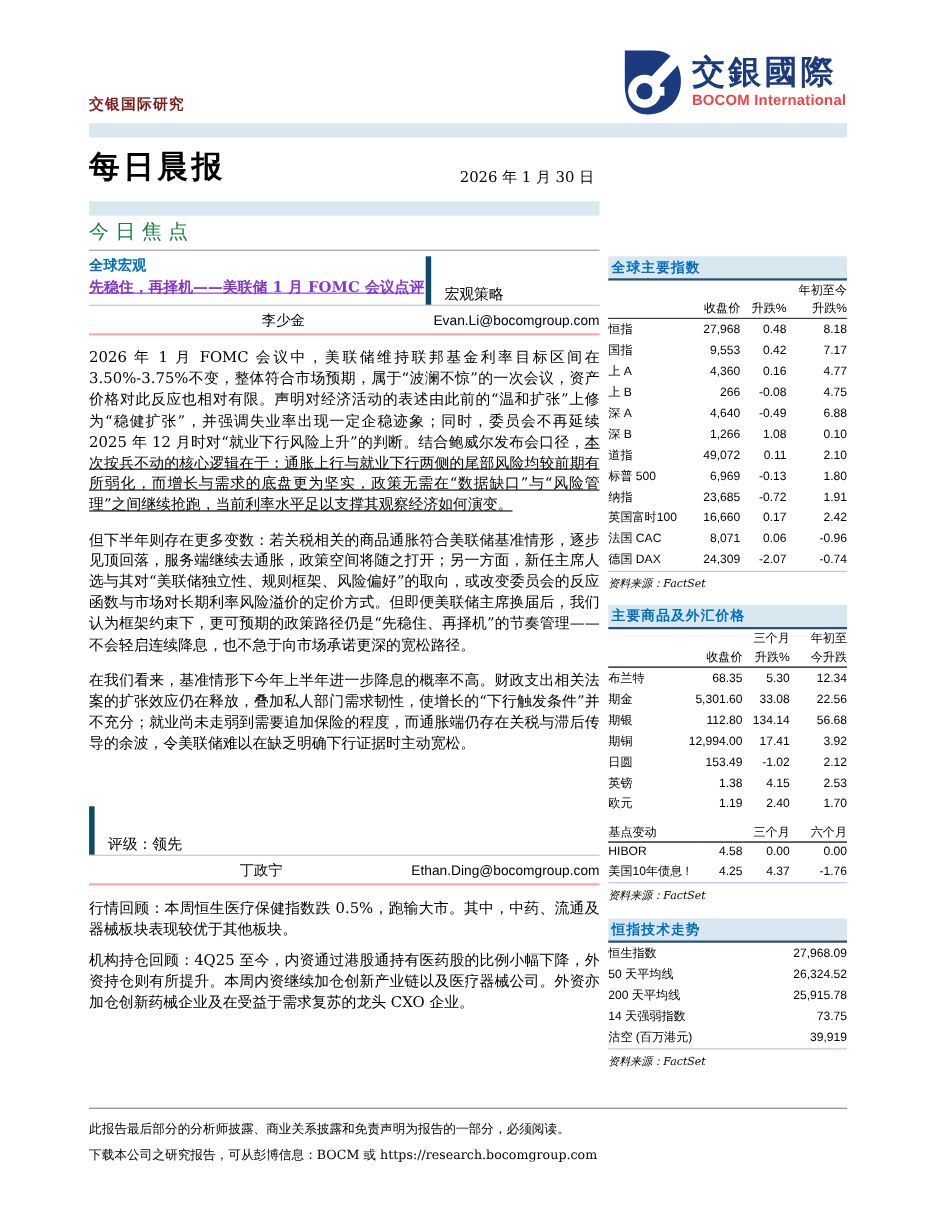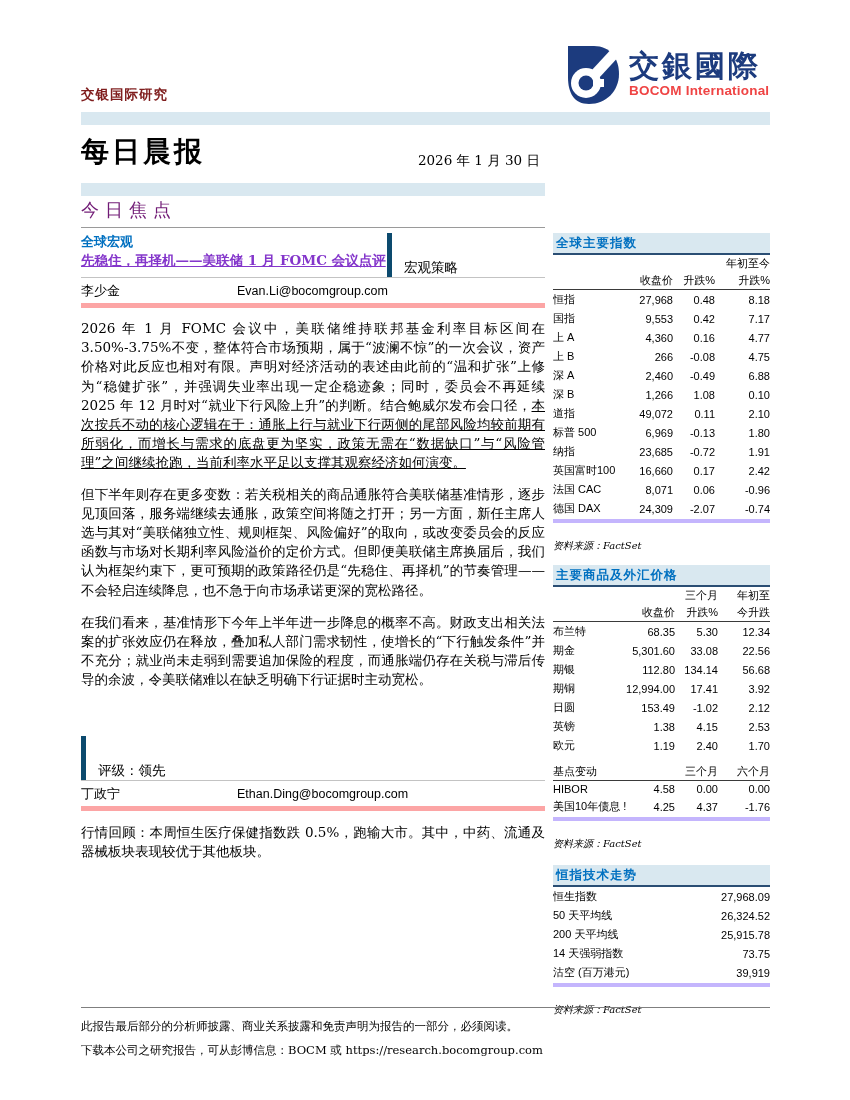--- a/index.html
+++ b/index.html
@@ -11,51 +11,51 @@
                     font-size:13.5px; letter-spacing:1px; }
   .logo { position:absolute; left:558px; top:44px; display:flex; align-items:flex-start; }
   .logo-text { margin-left:7px; margin-top:7px; }
   .logo-cn { color:#1c3b7e; font-size:30px; font-weight:bold; letter-spacing:3px; line-height:1; }
   .logo-en { color:#ef4444; font-size:13.5px; font-weight:bold; margin-top:2px;
              font-family:"Liberation Sans", sans-serif; letter-spacing:0.2px; }
   .bar1 { position:absolute; left:81px; top:112px; width:689px; height:13px; background:#d9e8f0; }
   .page-title { position:absolute; left:81px; top:133px; font-size:28px; font-weight:bold; letter-spacing:3px; }
   .page-date { position:absolute; left:330px; top:152px; width:210px; text-align:right; font-size:13.5px; }
   .bar2 { position:absolute; left:81px; top:183px; width:464px; height:13px; background:#d9e8f0; }
-  .focus-title { position:absolute; left:81px; top:198px; font-size:18px; color:#701a75; letter-spacing:6px; }
+  .focus-title { position:absolute; left:81px; top:198px; font-size:18px; color:#15803d; letter-spacing:6px; }
   .focus-rule { position:absolute; left:81px; top:227px; width:464px; border-top:1px solid #9a9a9a; height:0; }
 
   
   .left-col { position:absolute; left:81px; top:233px; width:464px; }
   .article-head { display:flex; border-bottom:1px solid #c3c3c3; }
   .ah-main { width:306px; padding-bottom:4px; }
   .ah-side { flex:1; border-left:5px solid #0c4a6e; padding:26px 0 0 12px; font-size:13.5px; }
   .ah-cat { color:#0070c0; font-weight:bold; font-size:13px; line-height:17px; }
   .ah-title { color:#8436cb; font-weight:bold; font-size:13.5px; text-decoration:underline;
               line-height:21px; cursor:pointer; }
-  .author-row { display:flex; border-bottom:5px solid #fca5a5; padding:4px 0 3px; font-size:13px; align-items:baseline; }
+  .author-row { display:flex; border-bottom:2px solid #fca5a5; padding:4px 0 3px; font-size:13px; align-items:baseline;justify-content:flex-end; }
   .author-name { width:156px; }
   .author-email { font-family:"Liberation Sans", sans-serif; font-size:12.5px; }
   .para { font-size:13.5px; line-height:19.2px; text-align:justify; margin:0; }
   .mt11{margin-top:11px}.mt13{margin-top:13px}.mt12{margin-top:12px}.mt9{margin-top:9px}.mt46{margin-top:46px}
   .b { font-weight:normal; }
   .u { text-decoration:underline; }
 
   
   .right-col { position:absolute; left:553px; top:233px; width:217px; font-family:"Liberation Sans", sans-serif; }
   .sec-title { background:#d9e8f0; color:#0070c0; font-weight:bold; font-size:12.5px;
                padding:2px 3px 1px; border-bottom:2px solid #2a4e74; letter-spacing:1px;
                font-family:"DejaVu Serif", serif; }
   table { width:100%; border-collapse:collapse; table-layout:fixed; }
   th, td { font-size:11px; padding:2px 0; font-weight:normal; }
   .num { text-align:right; }
   .lbl { text-align:left; overflow:hidden; white-space:nowrap; }
   .hrow th { padding:1px 0; }
   .hline th { border-bottom:1px solid #3a3a3a; }
-  .source { font-style:italic; font-size:10px; border-top:4px solid #c4b5fd; padding-top:16px;
+  .source { font-style:italic; font-size:10px; border-top:1px solid #c4b5fd; padding-top:4px;
             margin-top:1px; font-family:"DejaVu Serif", serif; }
   .gap12 { margin-top:12px; } .gap8 { margin-top:8px; } .gap14 { margin-top:14px; }
 
   
   .footer { position:absolute; left:81px; top:1007px; width:689px; border-top:1px solid #7f7f7f;
             font-size:11.5px; }
   .footer .f1 { margin-top:11px; }
   .footer .f2 { margin-top:9px; }
 </style>
 </head>
@@ -111,20 +111,21 @@
     <div class="article-head mt46">
       <div class="ah-side"><span>评级：</span><span class="b">领先</span></div>
     </div>
     <div class="author-row">
       <span class="author-name">丁政宁</span>
       <span class="author-email">Ethan.Ding@bocomgroup.com</span>
     </div>
 
     <p class="para mt12"><span class="b">行情回顾：</span><span>本周恒生医疗保健指数跌 0.5%，跑输大市。其中，中药、流通及器械板块表现较优于其他板块。</span></p>
 
+    <p class="para mt9"><span class="b">机构持仓回顾：</span><span>4Q25 至今，内资通过港股通持有医药股的比例小幅下降，外资持仓则有所提升。本周内资继续加仓创新产业链以及医疗器械公司。外资亦加仓创新药械企业及在受益于需求复苏的龙头 CXO 企业。</span></p>
 
   </div>
 
   <div class="right-col">
 
     <div class="sec-title">全球主要指数</div>
     <table>
       <colgroup>
           <col style="width:64px">
           <col style="width:56px">
@@ -165,21 +166,21 @@
             <td class="num">4.77</td>
           </tr>
           <tr>
             <td class="lbl">上 B</td>
             <td class="num">266</td>
             <td class="num">-0.08</td>
             <td class="num">4.75</td>
           </tr>
           <tr>
             <td class="lbl">深 A</td>
-            <td class="num">2,460</td>
+            <td class="num">4,640</td>
             <td class="num">-0.49</td>
             <td class="num">6.88</td>
           </tr>
           <tr>
             <td class="lbl">深 B</td>
             <td class="num">1,266</td>
             <td class="num">1.08</td>
             <td class="num">0.10</td>
           </tr>
           <tr>

